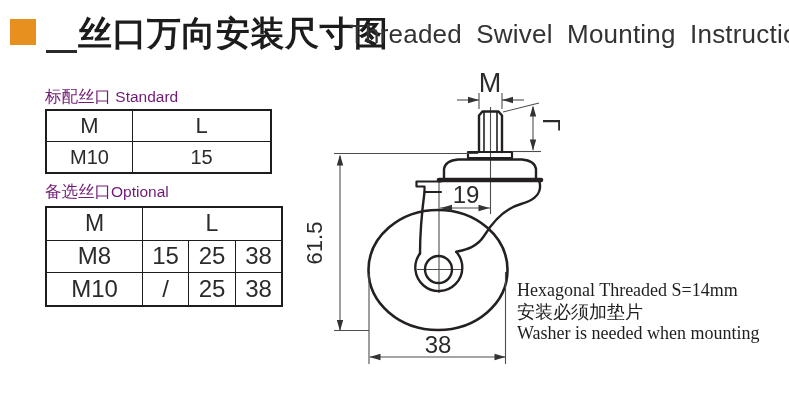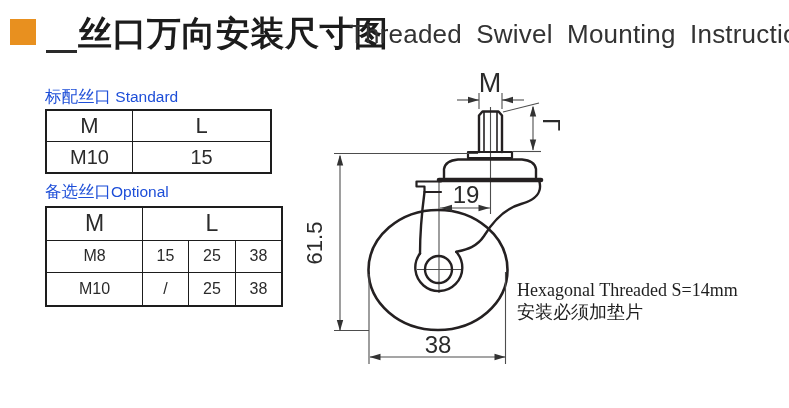--- a/index.html
+++ b/index.html
@@ -9,36 +9,36 @@
 
   
   .title-bullet{left:10px;top:19px;width:26px;height:26px;background:#E8901F;}
   .title-zh{left:45px;top:11px;font-size:34px;font-weight:bold;color:#1c1c1c;
             letter-spacing:0.5px;white-space:nowrap;margin-left:33px;}
   .title-zh-underline{left:46px;top:50px;width:31px;height:2.5px;background:#2a2a2a;}
   .title-en{left:349px;top:19px;font-size:26px;color:#333;word-spacing:7px;
             letter-spacing:0.2px;white-space:nowrap;}
 
   
-  .tbl-label{font-size:16.5px;color:#1d4ed8;white-space:nowrap;
+  .tbl-label{font-size:16.5px;color:#701a75;white-space:nowrap;
              font-family:"Liberation Serif","DejaVu Serif",serif;}
   .tbl-label .en{font-family:"Liberation Sans","DejaVu Sans",sans-serif;font-size:15.5px;}
   .lbl-standard{left:45px;top:86px;}
   .lbl-optional{left:45px;top:181px;}
 
   
   table.tbl{border-collapse:collapse;background:#fff;border:2.6px solid #1d1d1d;
             table-layout:fixed;}
   table.tbl td{border:1.6px solid #1d1d1d;text-align:center;vertical-align:middle;
                padding:0;color:#2b2b2b;overflow:hidden;white-space:nowrap;}
   .t-standard{left:45px;top:109px;}
   .t-standard td{height:30px;font-size:20px;}
   .t-standard .hdr td{font-size:22px;}
   .t-optional{left:45px;top:206px;}
-  .t-optional td{height:31.5px;font-size:16px;}
+  .t-optional td{height:31.5px;font-size:24px;}
   .t-optional .hdr td{font-size:23px;}
   .t-optional .small td:first-child{font-size:15.5px;}
 
   
   .drawing{left:0;top:0;}
   .part{fill:none;stroke:#242021;stroke-width:2.4;stroke-linejoin:round;stroke-linecap:round;}
   .thin{fill:none;stroke:#4d4d4d;stroke-width:1.1;}
   .dimline{fill:none;stroke:#4d4d4d;stroke-width:1.1;}
   .arrow{fill:#333;stroke:none;}
   .dimtxt{fill:#2b2b2b;font-family:"Liberation Sans","DejaVu Sans",sans-serif;}
@@ -148,13 +148,14 @@
   <line class="dimline" x1="505.5" y1="272" x2="505.5" y2="364"></line>
   <line class="dimline" x1="370" y1="357" x2="505" y2="357"></line>
   <polygon class="arrow" points="369.5,357 380.5,353.8 380.5,360.2"></polygon>
   <polygon class="arrow" points="505.5,357 494.5,353.8 494.5,360.2"></polygon>
   <text class="dimtxt" x="438" y="353" font-size="24" text-anchor="middle">38</text>
 </svg>
 
 <div class="abs notes">
   <div>Hexagonal Threaded S=14mm</div>
   <div>安装必须加垫片</div>
+  <div>Washer is needed when mounting</div>
 </div>
 
 </body></html>

